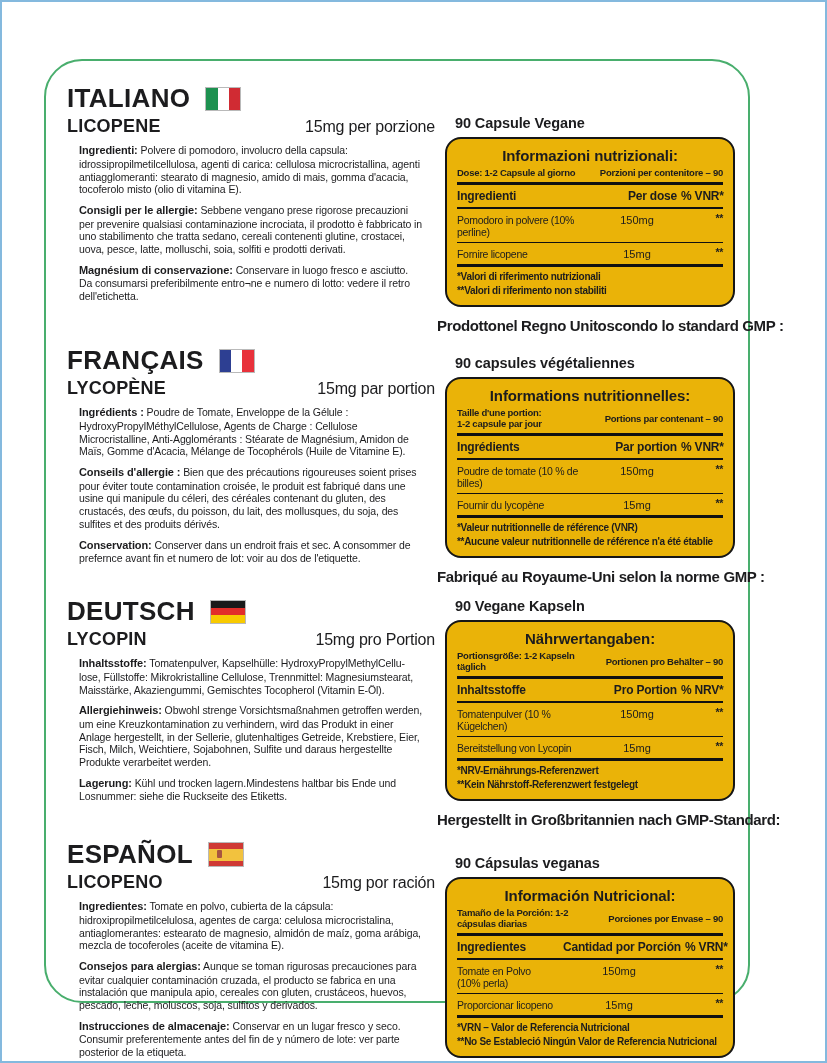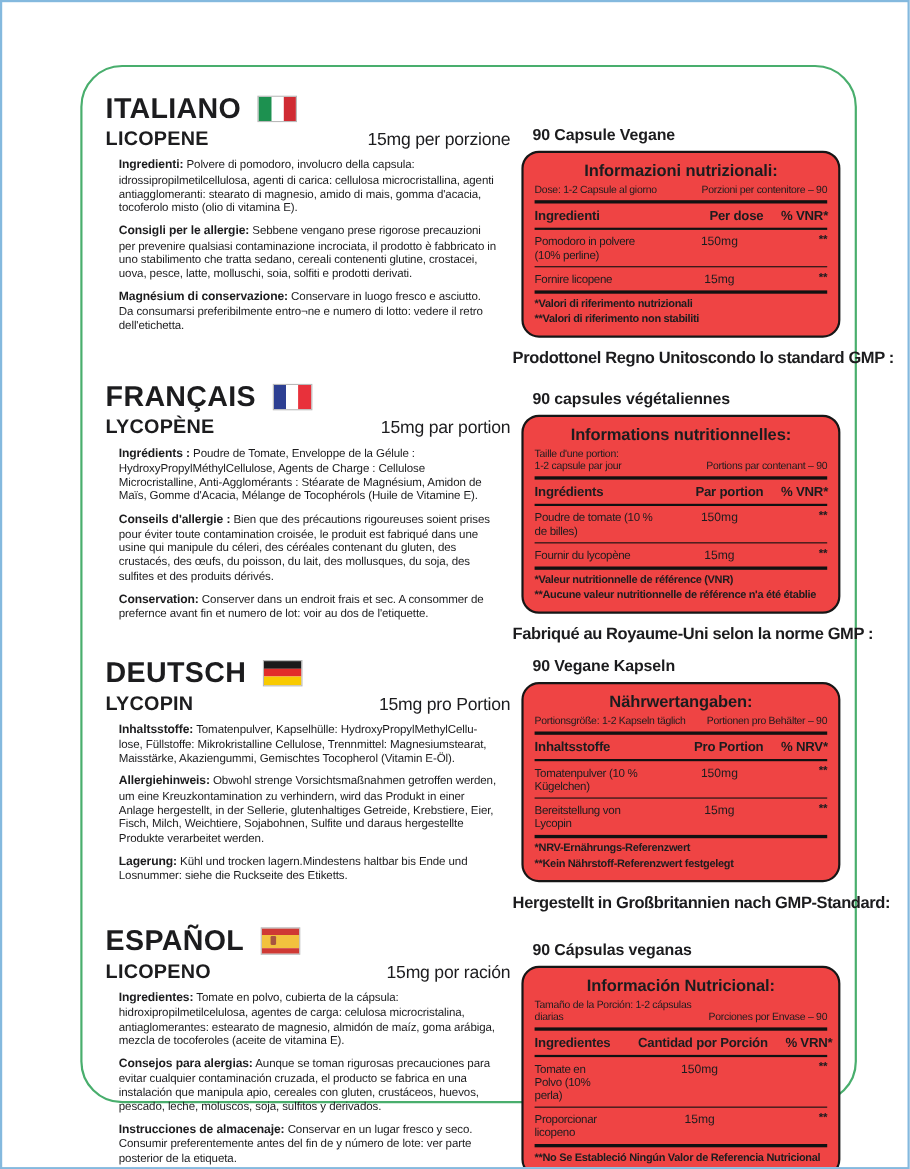--- a/index.html
+++ b/index.html
@@ -3,21 +3,21 @@
 <meta charset="utf-8">
 <style>
   html,body{margin:0;padding:0}
   body{
     width:827px;height:1063px;box-sizing:border-box;
     background:#ffffff;border:2px solid #84b9de;
     font-family:"Liberation Sans",sans-serif;color:#1c1c1e;
     position:relative;overflow:hidden;
   }
   .sheet{
-    position:absolute;left:71px;top:57px;width:706px;height:944px;
+    position:absolute;left:42px;top:57px;width:706px;height:944px;
     border:2px solid #49ae6d;border-radius:38px;box-sizing:border-box;
   }
   .content{position:absolute;left:21px;top:24px;width:668px}
   .section{display:flex;gap:10px;margin-bottom:13px}
   .left{flex:0 0 368px;width:368px}
   .right{flex:1;min-width:0}
   .section:nth-of-type(1) .right{margin-top:30px}
   .section:nth-of-type(2) .right{margin-top:8px}
   .section:nth-of-type(3) .right{margin-top:0}
   .section:nth-of-type(4) .right{margin-top:14px}
@@ -44,30 +44,30 @@
   .f-de>span:nth-child(2){background:#e22d2a}
   .f-de>span:nth-child(3){background:#f8ca00}
   .f-es{height:23px}
   .f-es>span:nth-child(1){background:#cf3934;flex:0 0 24%}
   .f-es>span:nth-child(2){background:#f2c23e;flex:1}
   .f-es>span:nth-child(3){background:#cf3934;flex:0 0 24%}
   .f-es .emblem{position:absolute;left:8px;top:7px;width:5px;height:8px;background:#a85540;border-radius:1px}
 
   
   .count{font-size:14.5px;font-weight:800;margin:0 0 6px 10px;letter-spacing:-.1px}
-  .tbl{border:2.5px solid #161616;border-radius:16px;padding:7px 10px 8px;background:#ef4444}
+  .tbl{border:2.5px solid #161616;border-radius:16px;padding:7px 10px 8px;background:#eab308}
   .tbl-title{text-align:center;font-size:15px;font-weight:800;margin:1px 0 3px;letter-spacing:-.1px}
-  .serving{display:flex;justify-content:space-between;align-items:flex-end;gap:6px;
-           font-size:9.5px;font-weight:400;letter-spacing:-.25px;margin-bottom:4px}
+  .serving{display:flex;justify-content:space-between;align-items:center;gap:6px;
+           font-size:9.5px;font-weight:700;letter-spacing:-.25px;margin-bottom:4px}
   .serving .sl{white-space:pre-line}
   .serving .sr{text-align:right;white-space:nowrap}
   .rule-thick{border-top:3.5px solid #111;margin:2px 0}
   .rule-med{border-top:2px solid #111;margin:2px 0}
   .rule-thin{border-top:1.5px solid #111;margin:2px 0}
-  .grid{display:grid;grid-template-columns:1fr 80px 42px;column-gap:16px;align-items:start}
+  .grid{display:grid;grid-template-columns:1fr 80px 42px;column-gap:4px;align-items:start}
   .section:nth-of-type(4) .grid{grid-template-columns:1fr 124px 38px}
   .hdr{font-weight:800;font-size:12px;padding:2px 0;letter-spacing:-.2px}
   .hdr .amt{text-align:right;white-space:nowrap}
   .hdr .nrv{text-align:center;white-space:nowrap}
   .trow{font-size:10.5px;letter-spacing:-.3px;padding:3px 0 2px}
   .trow .amt{text-align:center;font-size:11px;letter-spacing:0}
   .trow .nrv{text-align:right;font-weight:800;line-height:.9}
   .foot{font-size:10px;font-weight:700;letter-spacing:-.3px;line-height:1.35;margin-top:3px}
   .gmp{font-size:15px;font-weight:800;letter-spacing:-.35px;margin:10px 0 0 -8px;white-space:nowrap}
 </style>
@@ -280,20 +280,21 @@
           <span class="nrv">**</span>
         </div>
         <div class="rule-thin"></div>
         <div class="grid trow">
           <span>Proporcionar licopeno</span>
           <span class="amt">15mg</span>
           <span class="nrv">**</span>
         </div>
         <div class="rule-thick"></div>
         <div class="foot">
+          <div>*VRN – Valor de Referencia Nutricional</div>
           <div>**No Se Estableció Ningún Valor de Referencia Nutricional</div>
         </div>
       </div>
       <div class="gmp">Fabricado en el Reino Unido según el estándar GMP:</div>
     </div>
   </section>
 
 </div>
 </div>
 

